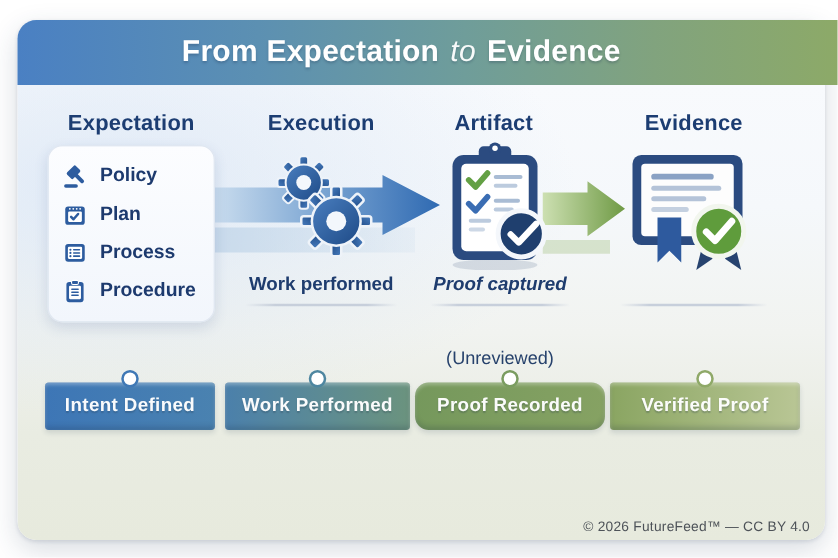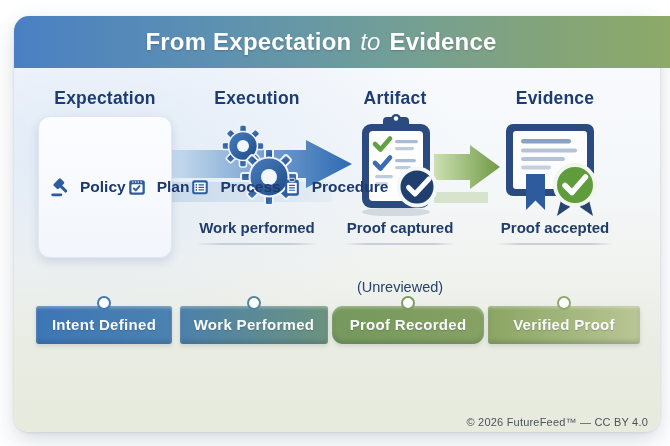--- a/index.html
+++ b/index.html
@@ -35,38 +35,38 @@
     color:#1c3d72;font-size:17.5px;font-weight:700;letter-spacing:.2px;
   }
   .ch-expectation{left:16px;} .ch-execution{left:168px;}
   .ch-artifact{left:306px;}   .ch-evidence{left:466px;}
 
   .exp-card{
     position:absolute;left:24px;top:100px;width:134px;height:142px;
     background:linear-gradient(180deg,#fcfdff,#f2f6fc);
     border:1px solid #e0e7f1;border-radius:12px;
     box-shadow:0 4px 10px rgba(60,90,140,.16);
-    display:flex;flex-direction:row;justify-content:space-evenly;
+    display:flex;flex-direction:column;justify-content:space-evenly;
     padding:4px 10px;box-sizing:border-box;z-index:3;
   }
   .exp-item{display:flex;align-items:center;gap:9px;}
   .exp-item svg{width:22px;height:22px;flex:0 0 auto;}
   .exp-label{color:#1d3a6e;font-size:15.5px;font-weight:700;}
 
   .flow-svg{position:absolute;z-index:1;}
   .gears-svg{position:absolute;left:198px;top:102px;width:92px;height:92px;z-index:2;}
   .artifact-svg{position:absolute;left:340px;top:96px;width:92px;height:104px;z-index:2;}
   .evidence-svg{position:absolute;left:486px;top:100px;width:104px;height:106px;z-index:2;}
 
   .caption{
     position:absolute;top:203px;text-align:center;
     color:#1e3c6e;font-size:15px;font-weight:600;z-index:3;
   }
   .cap-execution{left:168px;width:150px;}
-  .cap-artifact{left:306px;width:160px;}
+  .cap-artifact{left:306px;width:160px;font-style:italic;}
   .cap-evidence{left:466px;width:150px;}
   .divider{
     position:absolute;top:227px;height:2px;border-radius:1px;z-index:3;
     background:linear-gradient(90deg,rgba(190,200,214,0),#c7cfdb 20%,#c7cfdb 80%,rgba(190,200,214,0));
   }
   .div-execution{left:182px;width:122px;}
   .div-artifact{left:330px;width:112px;}
   .div-evidence{left:482px;width:118px;}
   .status{
     position:absolute;top:241px;text-align:center;
@@ -264,21 +264,20 @@
     <path d="M65 69.5 l7 7 L85.5 61" stroke="#ffffff" stroke-width="5.5" fill="none" stroke-linecap="round" stroke-linejoin="round"></path>
   </svg>
 
   <div class="caption cap-execution">Work performed</div>
   <div class="divider div-execution"></div>
 
   <div class="caption cap-artifact">Proof captured</div>
   <div class="divider div-artifact"></div>
   <div class="status st-artifact">(Unreviewed)</div>
 
-  <div class="caption cap-evidence">Proof accepted</div>
   <div class="divider div-evidence"></div>
 
   <div class="tl-bar tl-1">
     <span class="tl-dot"></span>
     <span>Intent Defined</span>
   </div>
   <div class="tl-bar tl-2">
     <span class="tl-dot"></span>
     <span>Work Performed</span>
   </div>

